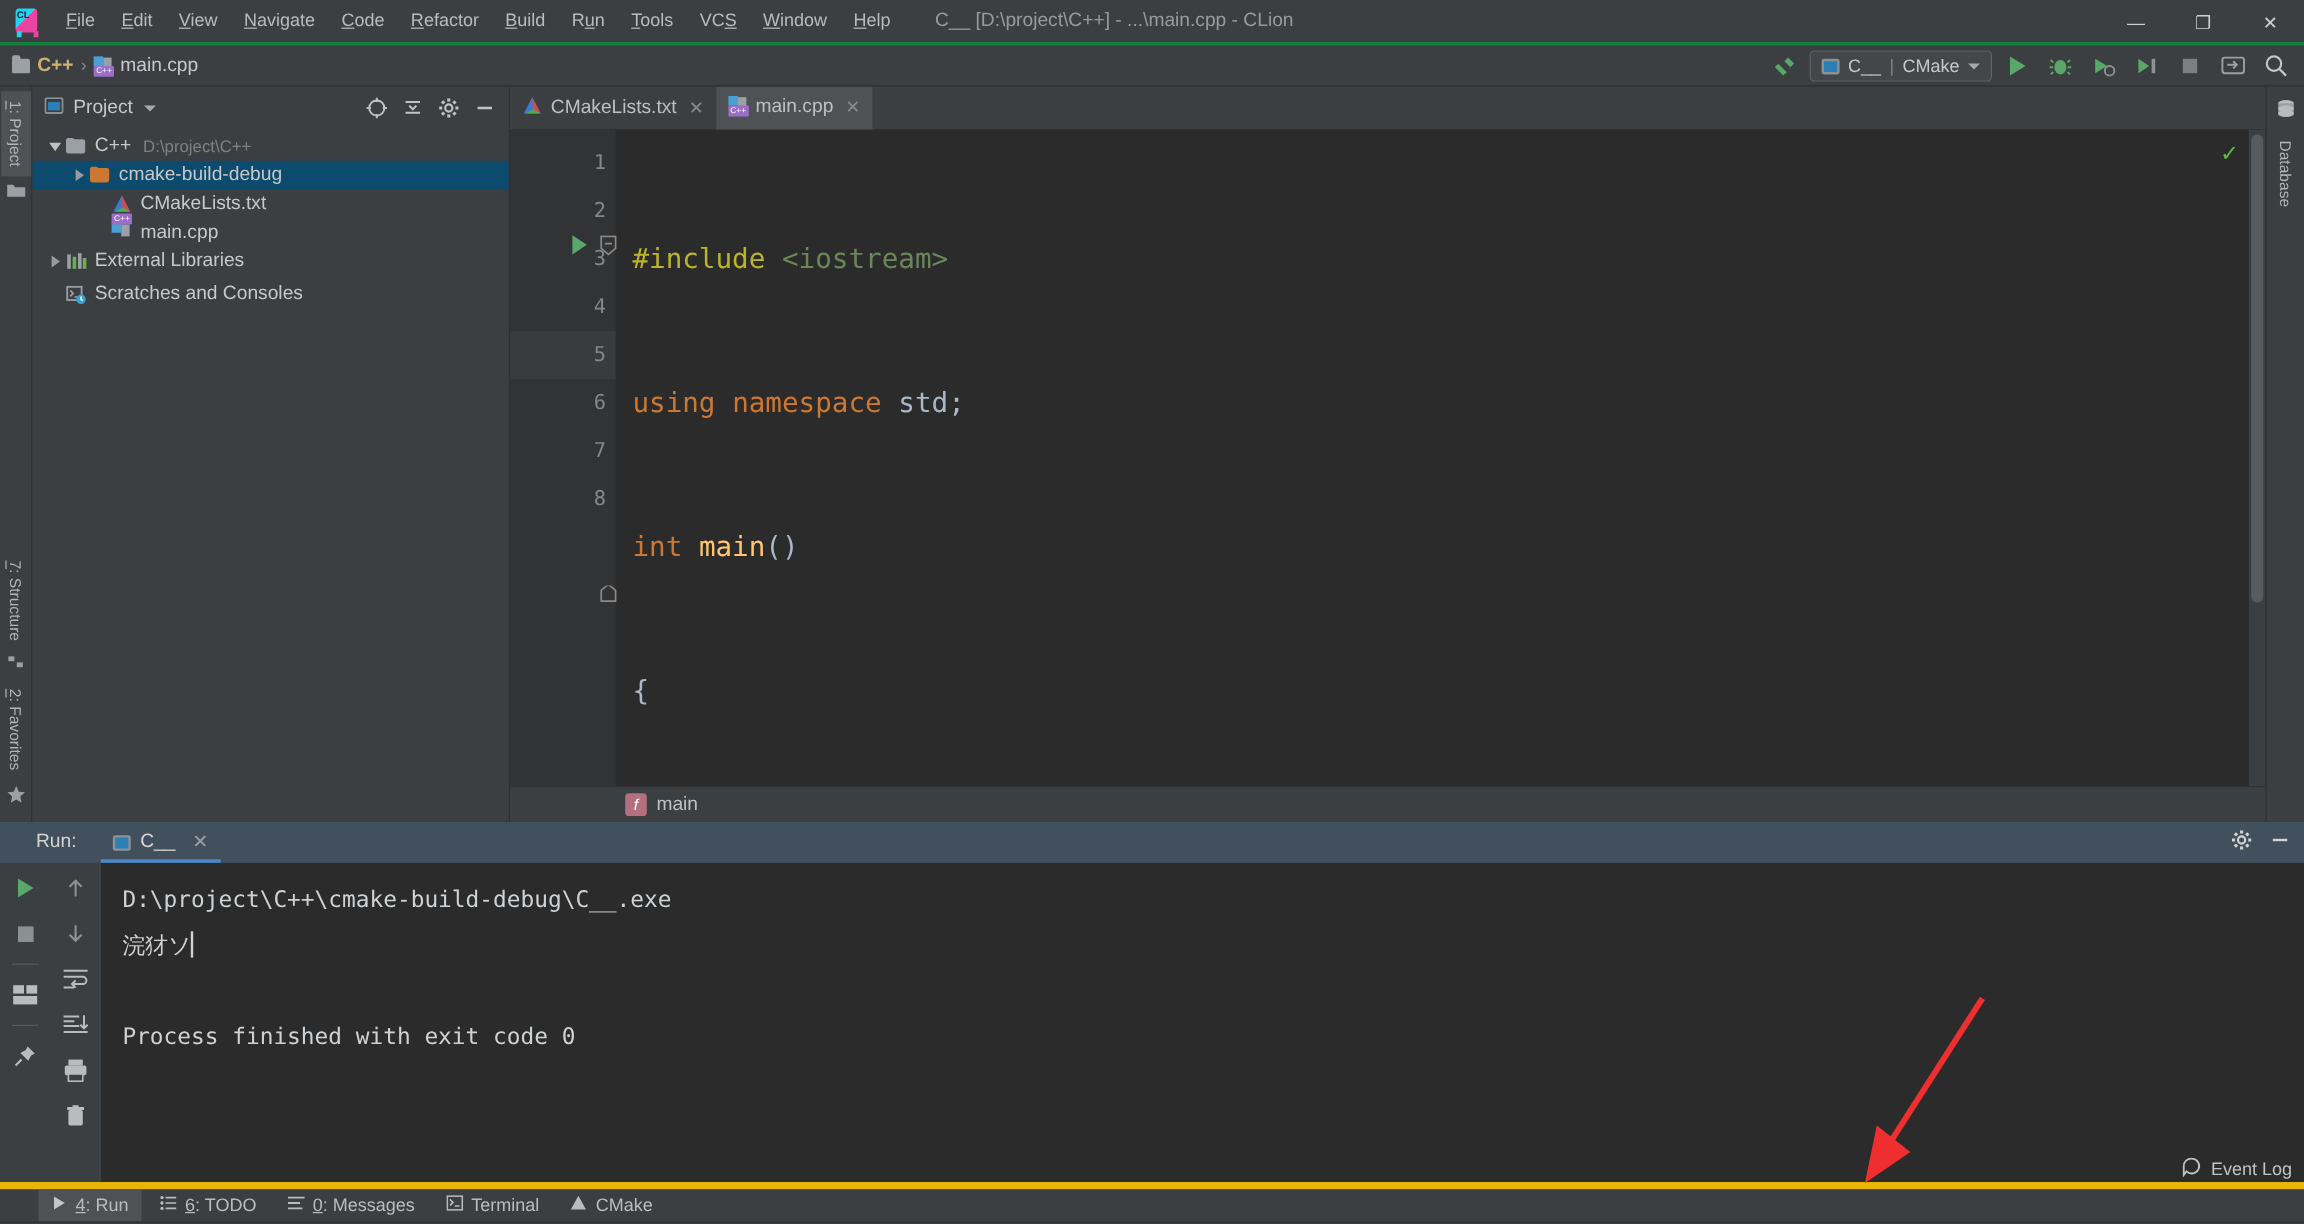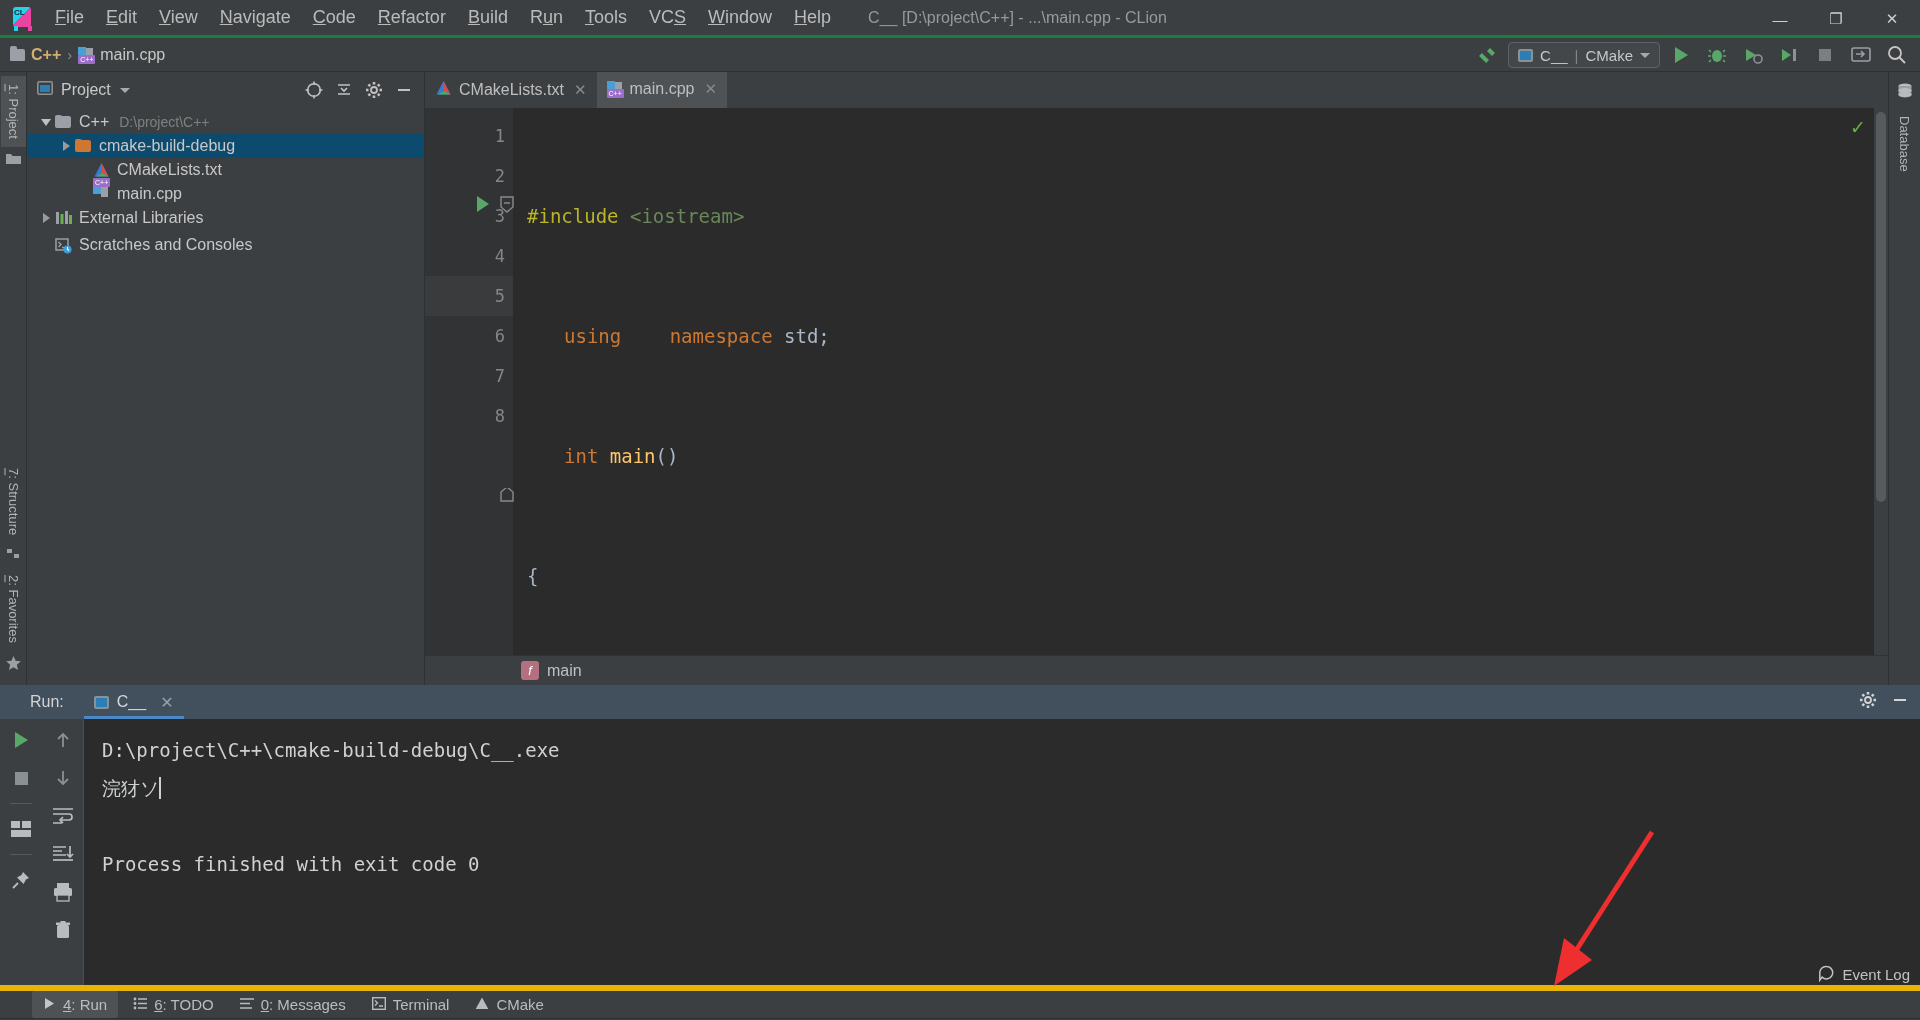--- a/index.html
+++ b/index.html
@@ -31,21 +31,21 @@
   #app-logo .cl-txt {
     position: absolute; left: 4px; top: 3px; font-size: 8px; color: #0b2730;
     font-weight: bold; font-family: "Liberation Sans", sans-serif;
   }
   #app-logo .leg { position:absolute; bottom:0; width:4px; height:5px; background:#22d3ee; }
   #app-logo .leg.l { left: 4px; }
   #app-logo .leg.r { right: 4px; background:#e945a0; }
 
   .menu-list { display: flex; align-items: center; }
   .menu-item {
-    font-size: 18px; color: #bbbbbb; padding: 4px 11px;
+    font-size: 15px; color: #bbbbbb; padding: 4px 11px;
     cursor: default; white-space: nowrap;
   }
   .menu-item u { text-decoration: underline; }
 
   #title-text {
     font-size: 16px; color: #9a9a9a; margin-left: 26px; white-space: nowrap;
   }
   #win-ctrls {
     position: absolute; right: 0; top: 0; height: 38px;
     display: flex; align-items: center;
@@ -134,24 +134,24 @@
   .etab{height:36px;display:flex;align-items:center;gap:7px;padding:0 10px;font-size:16px;color:#bfbfbf;}
   .etab.active{background:#4e5254;border-bottom:3px solid #4e5254;}
   .etab .x{color:#8a8a8a;font-size:15px;margin-left:3px;}
 
   #editor-body{flex:1;display:flex;position:relative;overflow:hidden;background:#2b2b2b;}
   #gutter{width:88px;background:#313335;flex:none;padding-top:8px;position:relative;}
   .gln{height:40px;display:flex;align-items:center;justify-content:flex-end;
        padding-right:8px;font-size:17px;color:#868686;font-family:"DejaVu Sans Mono",monospace;}
   .gln.hl{background:#3a3b3c;}
   .gmark{position:absolute;}
-  #code{flex:1;padding-top:8px;font-family:"DejaVu Sans Mono",monospace;font-size:19px;
+  #code{flex:1;padding-top:8px;font-family:"DejaVu Sans Mono",monospace;font-size:23px;
         line-height:40px;white-space:pre;position:relative;min-width:0;overflow:hidden;}
   .cline{height:40px;padding-left:14px;}
-  .kw{color:#cc7832;margin-left:37px;} .inc{color:#bbb529;} .hdr{color:#6a8759;}
+  .kw{color:#cc7832;} .inc{color:#bbb529;} .hdr{color:#6a8759;}
   .pln{color:#a9b7c6;}
   #code-scroll{position:absolute;right:0;top:0;width:14px;height:100%;background:#3c3f41;}
   #code-thumb{position:absolute;right:2px;top:4px;width:10px;height:390px;background:#585b5d;border-radius:5px;}
   #ok-check{position:absolute;right:22px;top:8px;color:#62b543;font-size:19px;}
   #breadcrumb-bottom{height:30px;background:#3c3f41;display:flex;align-items:center;
       padding-left:96px;gap:8px;font-size:16px;color:#c0c0c0;flex:none;border-top:1px solid #323232;}
   .fn-badge{background:#b5707f;color:#fff;width:18px;height:19px;border-radius:3px;display:flex;
      align-items:center;justify-content:center;font-size:13px;font-style:italic;}
 
   

